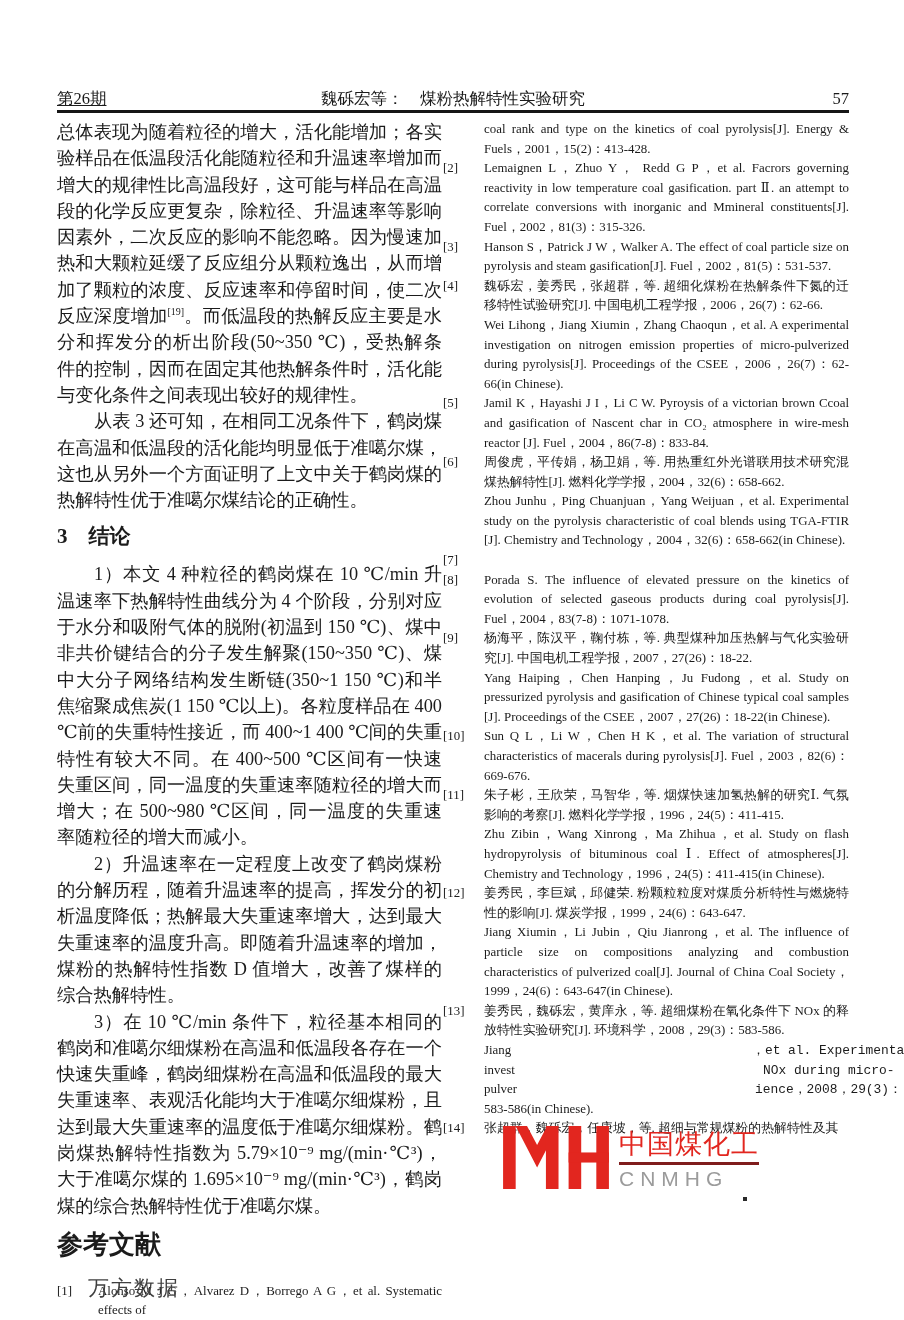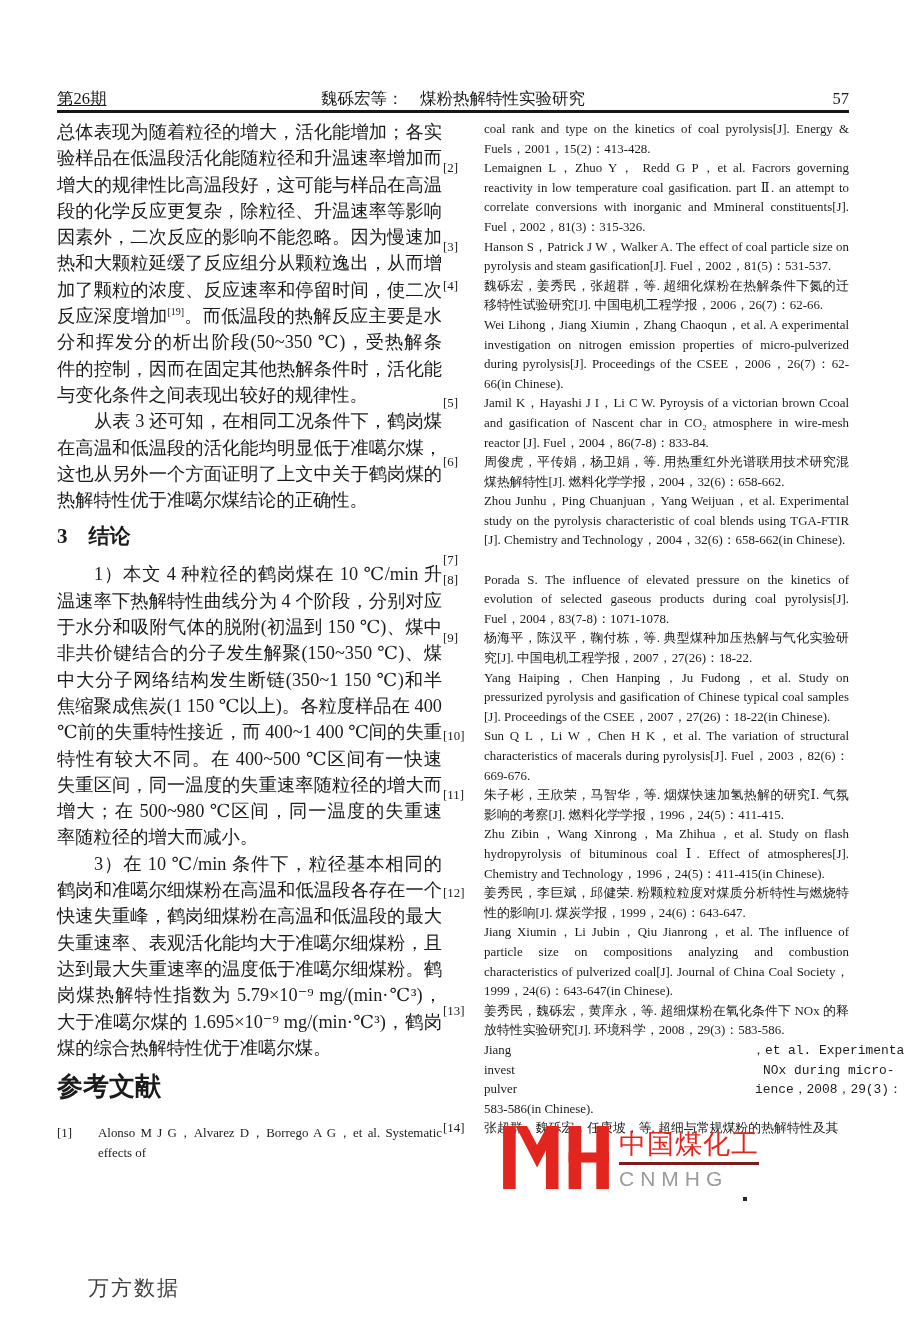--- a/index.html
+++ b/index.html
@@ -91,20 +91,21 @@
     <span class="h-issue">第26期</span>
     <span class="h-page">57</span>
   </div>
   <div class="header-rule"></div>
 
   <div class="col-left">
     <p><span>总体表现为随着粒径的增大，活化能增加；各实验样品在低温段活化能随粒径和升温速率增加而增大的规律性比高温段好，这可能与样品在高温段的化学反应更复杂，除粒径、升温速率等影响因素外，二次反应的影响不能忽略。因为慢速加热和大颗粒延缓了反应组分从颗粒逸出，从而增加了颗粒的浓度、反应速率和停留时间，使二次反应深度增加</span><sup>[19]</sup><span>。而低温段的热解反应主要是水分和挥发分的析出阶段(50~350 ℃)，受热解条件的控制，因而在固定其他热解条件时，活化能与变化条件之间表现出较好的规律性。</span></p>
     <p class="ind">从表 3 还可知，在相同工况条件下，鹤岗煤在高温和低温段的活化能均明显低于准噶尔煤，这也从另外一个方面证明了上文中关于鹤岗煤的热解特性优于准噶尔煤结论的正确性。</p>
     <div class="sec-heading">3　结论</div>
     <p class="ind">1）本文 4 种粒径的鹤岗煤在 10 ℃/min 升温速率下热解特性曲线分为 4 个阶段，分别对应于水分和吸附气体的脱附(初温到 150 ℃)、煤中非共价键结合的分子发生解聚(150~350 ℃)、煤中大分子网络结构发生断链(350~1 150 ℃)和半焦缩聚成焦炭(1 150 ℃以上)。各粒度样品在 400 ℃前的失重特性接近，而 400~1 400 ℃间的失重特性有较大不同。在 400~500 ℃区间有一快速失重区间，同一温度的失重速率随粒径的增大而增大；在 500~980 ℃区间，同一温度的失重速率随粒径的增大而减小。</p>
+    <p class="ind">2）升温速率在一定程度上改变了鹤岗煤粉的分解历程，随着升温速率的提高，挥发分的初析温度降低；热解最大失重速率增大，达到最大失重速率的温度升高。即随着升温速率的增加，煤粉的热解特性指数 D 值增大，改善了煤样的综合热解特性。</p>
     <p class="ind">3）在 10 ℃/min 条件下，粒径基本相同的鹤岗和准噶尔细煤粉在高温和低温段各存在一个快速失重峰，鹤岗细煤粉在高温和低温段的最大失重速率、表观活化能均大于准噶尔细煤粉，且达到最大失重速率的温度低于准噶尔细煤粉。鹤岗煤热解特性指数为 5.79×10⁻⁹ mg/(min·℃³)，大于准噶尔煤的 1.695×10⁻⁹ mg/(min·℃³)，鹤岗煤的综合热解特性优于准噶尔煤。</p>
     <div class="refs-heading">参考文献</div>
     <div class="ref-row">
       <span class="ref-num">[1]</span>
       <div class="ref-body">
         <p>Alonso M J G，Alvarez D，Borrego A G，et al. Systematic effects of</p>
       </div>
     </div>
   </div>
 

